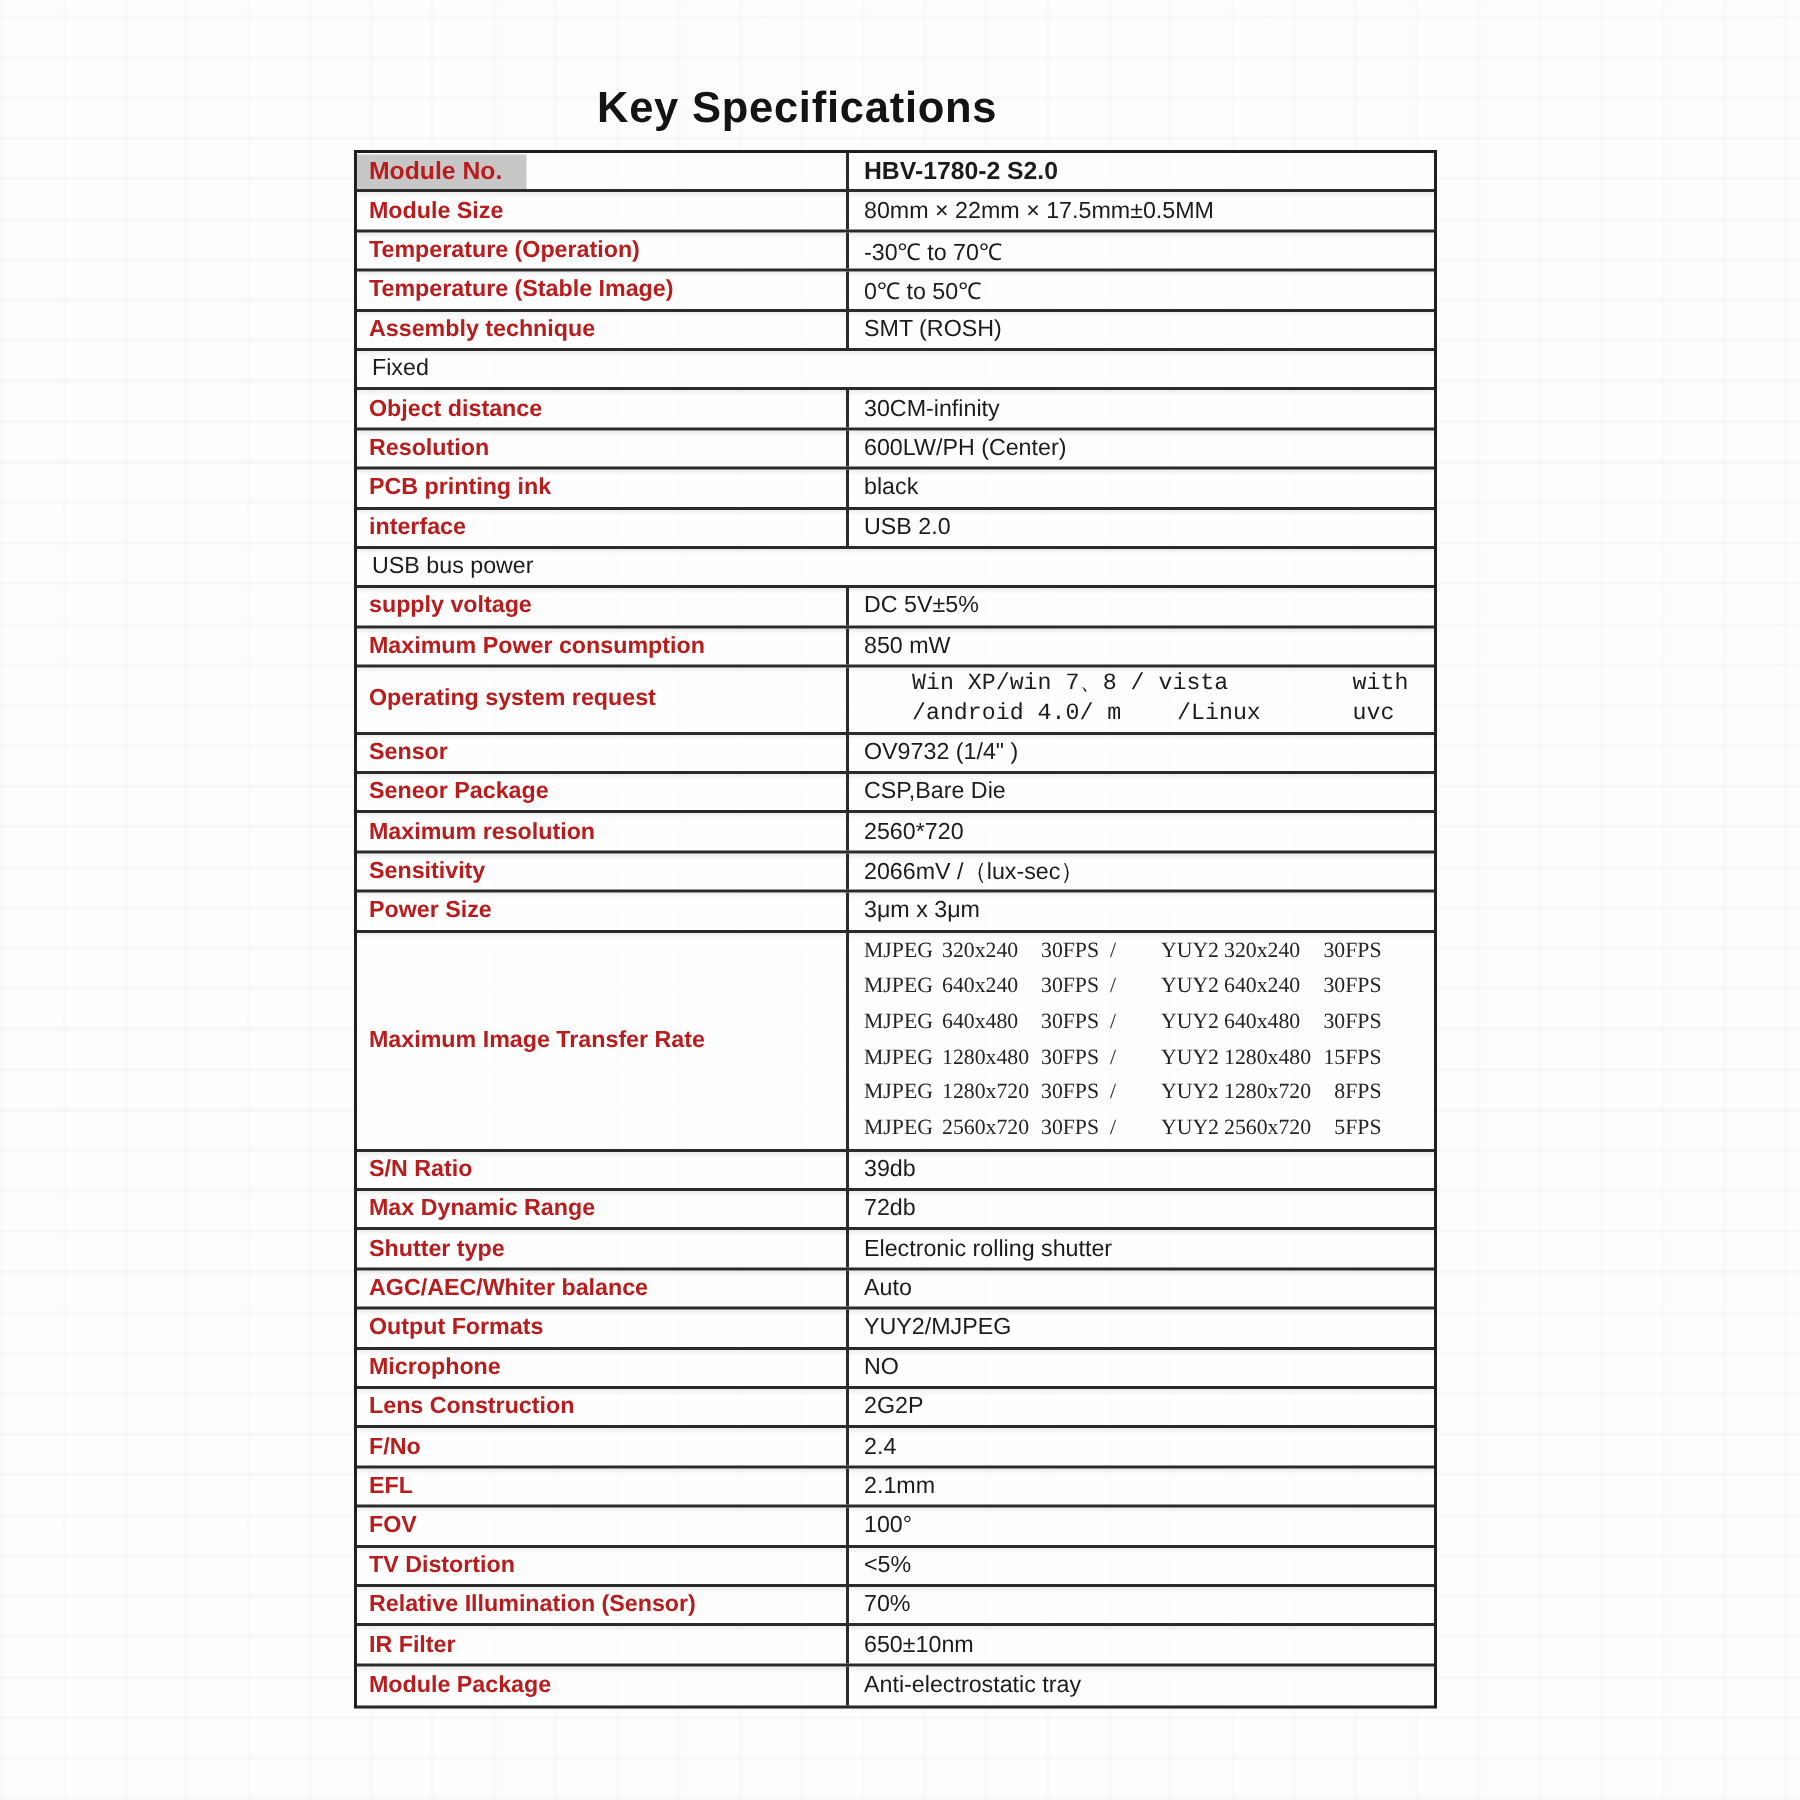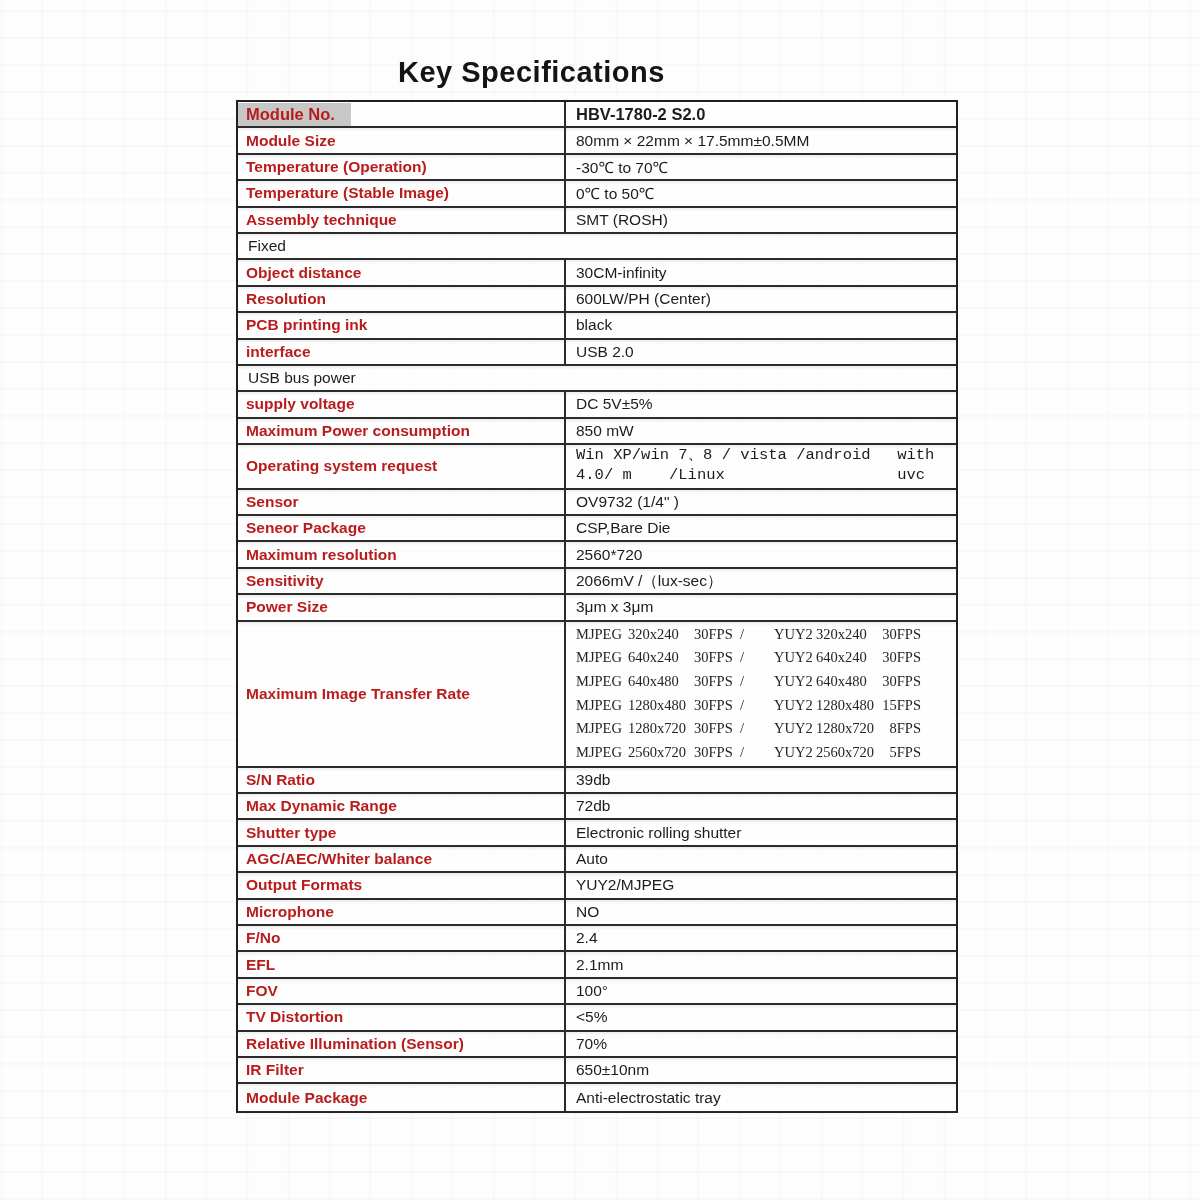--- a/index.html
+++ b/index.html
@@ -29,21 +29,21 @@
     box-sizing:border-box;
   }
   .row{
     display:flex;align-items:stretch;
     height:26.4px;
     border-bottom:2px solid #2b2b2b;
     box-shadow:0 2px 2px rgba(120,120,120,0.12);
     box-sizing:border-box;
   }
   .row:last-child{border-bottom:none;}
-  .row.tall-os{height:44.6px;}
+  .row.tall-os{height:44.6px;gap:32px;}
   .row.tall-tr{height:146px;}
   .lc{
     width:328px;min-width:328px;box-sizing:border-box;
     border-right:2px solid #2b2b2b;
     padding:0 6px 0 8px;
     display:flex;align-items:center;
     font-weight:bold;font-size:15.5px;color:#b91c1c;
     white-space:nowrap;overflow:hidden;
   }
   .vc{
@@ -210,20 +210,24 @@
   </div>
   <div class="row">
     <div class="lc">Output Formats</div>
     <div class="vc">YUY2/MJPEG</div>
   </div>
   <div class="row">
     <div class="lc">Microphone</div>
     <div class="vc">NO</div>
   </div>
   <div class="row">
+    <div class="lc">Lens Construction</div>
+    <div class="vc">2G2P</div>
+  </div>
+  <div class="row">
     <div class="lc">F/No</div>
     <div class="vc">2.4</div>
   </div>
   <div class="row">
     <div class="lc">EFL</div>
     <div class="vc">2.1mm</div>
   </div>
   <div class="row">
     <div class="lc">FOV</div>
     <div class="vc">100°</div>

